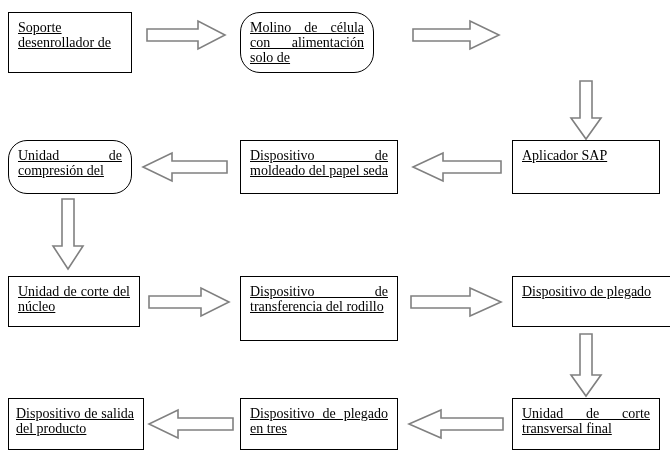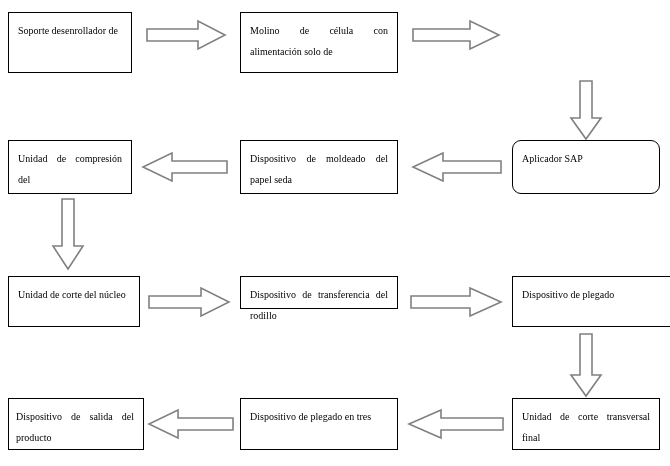--- a/index.html
+++ b/index.html
@@ -20,27 +20,28 @@
   }
   .node {
     position: absolute;
     box-sizing: border-box;
     border: 1px solid #000000;
     background: #ffffff;
     padding: 7px 9px 0 9px;
   }
   .node-text {
     display: block;
-    font-size: 10px;
-    line-height: 21px;
+    font-size: 14px;
+    line-height: 15px;
     text-align: justify;
     text-align-last: left;
     -moz-text-align-last: left;
     hyphens: none;
     word-spacing: 0px;
+    text-decoration: underline;
   }
   .node-text.plain {
     text-align: left;
     text-align-last: left;
   }
   .arrow {
     position: absolute;
   }
   .arrow svg {
     display: block;
@@ -61,78 +62,78 @@
   <div class="node" style="left:8px; top:12px; width:124px; height:61px;">
     <span class="node-text">Soporte desenrollador de</span>
   </div>
 
   <div class="arrow" style="left:146px; top:20px; width:80px; height:30px;">
     <svg viewBox="0 0 80 30" width="80" height="30" aria-hidden="true">
       <polygon class="arrow-shape" points="1,9 52,9 52,1 79,15 52,29 52,21 1,21"></polygon>
     </svg>
   </div>
 
-  <div class="node" style="left:240px; top:12px; width:158px; height:61px;">
+  <div class="node" style="left:240px; top:12px; width:134px; height:61px;border-radius:20px;">
     <span class="node-text">Molino de célula con alimentación solo de</span>
   </div>
 
   <div class="arrow" style="left:412px; top:20px; width:88px; height:30px;">
     <svg viewBox="0 0 88 30" width="88" height="30" aria-hidden="true">
       <polygon class="arrow-shape" points="1,9 58,9 58,1 87,15 58,29 58,21 1,21"></polygon>
     </svg>
   </div>
 
 
   <div class="arrow" style="left:570px; top:80px; width:32px; height:60px;">
     <svg viewBox="0 0 32 60" width="32" height="60" aria-hidden="true">
       <polygon class="arrow-shape" points="10,1 22,1 22,38 31,38 16,59 1,38 10,38"></polygon>
     </svg>
   </div>
 
-  <div class="node" style="left:512px; top:140px; width:148px; height:54px;border-radius:9px;">
+  <div class="node" style="left:512px; top:140px; width:148px; height:54px;">
     <span class="node-text plain">Aplicador SAP</span>
   </div>
 
   <div class="arrow" style="left:412px; top:152px; width:90px; height:30px;">
     <svg viewBox="0 0 90 30" width="90" height="30" aria-hidden="true">
       <polygon class="arrow-shape" points="89,9 31,9 31,1 1,15 31,29 31,21 89,21"></polygon>
     </svg>
   </div>
 
   <div class="node" style="left:240px; top:140px; width:158px; height:54px;">
     <span class="node-text">Dispositivo de moldeado del papel seda</span>
   </div>
 
   <div class="arrow" style="left:142px; top:152px; width:86px; height:30px;">
     <svg viewBox="0 0 86 30" width="86" height="30" aria-hidden="true">
       <polygon class="arrow-shape" points="85,9 30,9 30,1 1,15 30,29 30,21 85,21"></polygon>
     </svg>
   </div>
 
-  <div class="node" style="left:8px; top:140px; width:124px; height:54px;">
+  <div class="node" style="left:8px; top:140px; width:124px; height:54px;border-radius:19px;">
     <span class="node-text">Unidad de compresión del</span>
   </div>
 
   <div class="arrow" style="left:52px; top:198px; width:32px; height:72px;">
     <svg viewBox="0 0 32 72" width="32" height="72" aria-hidden="true">
       <polygon class="arrow-shape" points="10,1 22,1 22,48 31,48 16,71 1,48 10,48"></polygon>
     </svg>
   </div>
 
   <div class="node" style="left:8px; top:276px; width:132px; height:51px;">
     <span class="node-text">Unidad de corte del núcleo</span>
   </div>
 
   <div class="arrow" style="left:148px; top:287px; width:82px; height:30px;">
     <svg viewBox="0 0 82 30" width="82" height="30" aria-hidden="true">
       <polygon class="arrow-shape" points="1,9 53,9 53,1 81,15 53,29 53,21 1,21"></polygon>
     </svg>
   </div>
 
-  <div class="node" style="left:240px; top:276px; width:158px; height:33px;">
+  <div class="node" style="left:240px; top:276px; width:158px; height:65px;">
     <span class="node-text">Dispositivo de transferencia del rodillo</span>
   </div>
 
   <div class="arrow" style="left:410px; top:287px; width:92px; height:30px;">
     <svg viewBox="0 0 92 30" width="92" height="30" aria-hidden="true">
       <polygon class="arrow-shape" points="1,9 60,9 60,1 91,15 60,29 60,21 1,21"></polygon>
     </svg>
   </div>
 
   <div class="node" style="left:512px; top:276px; width:168px; height:51px;">

